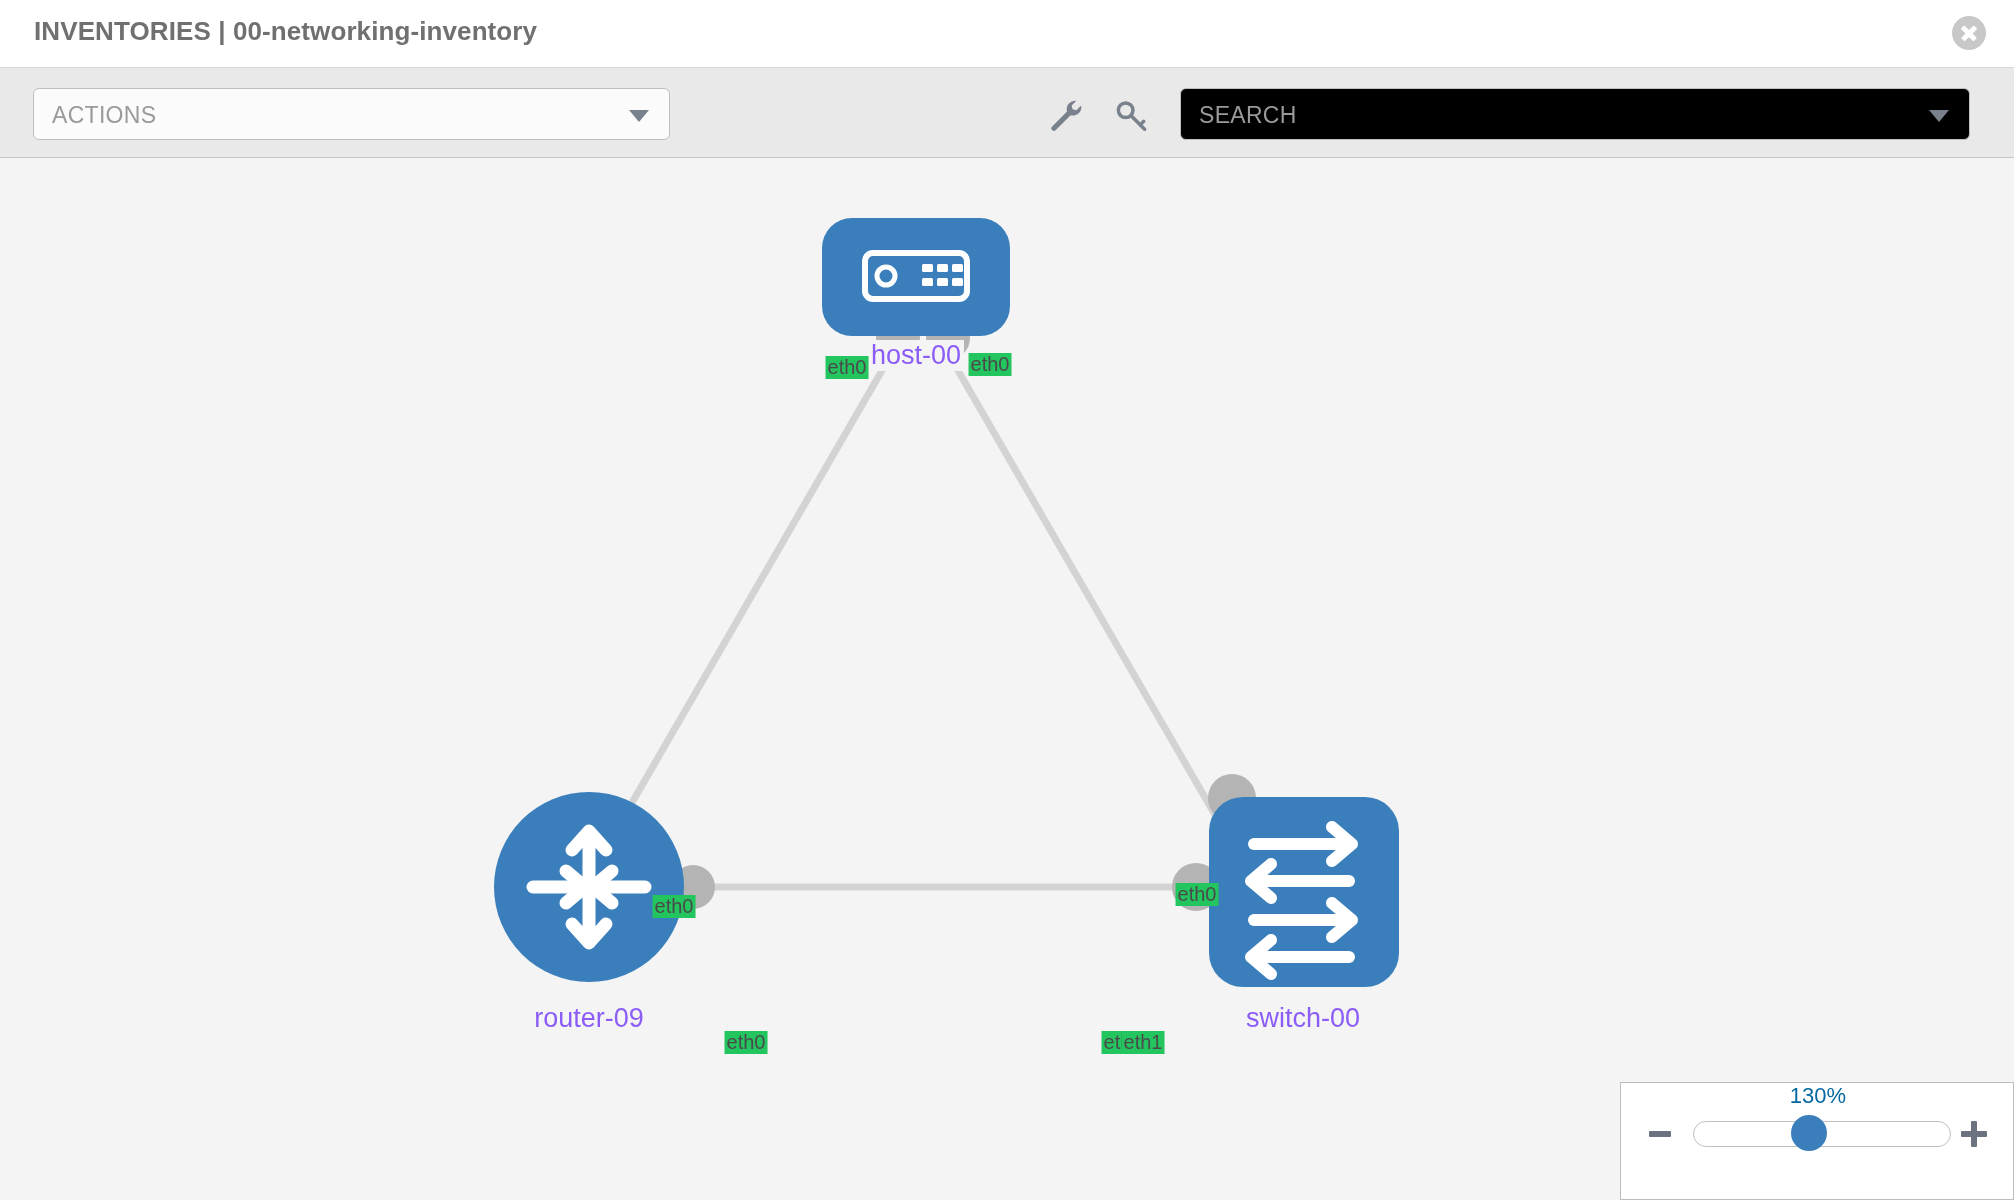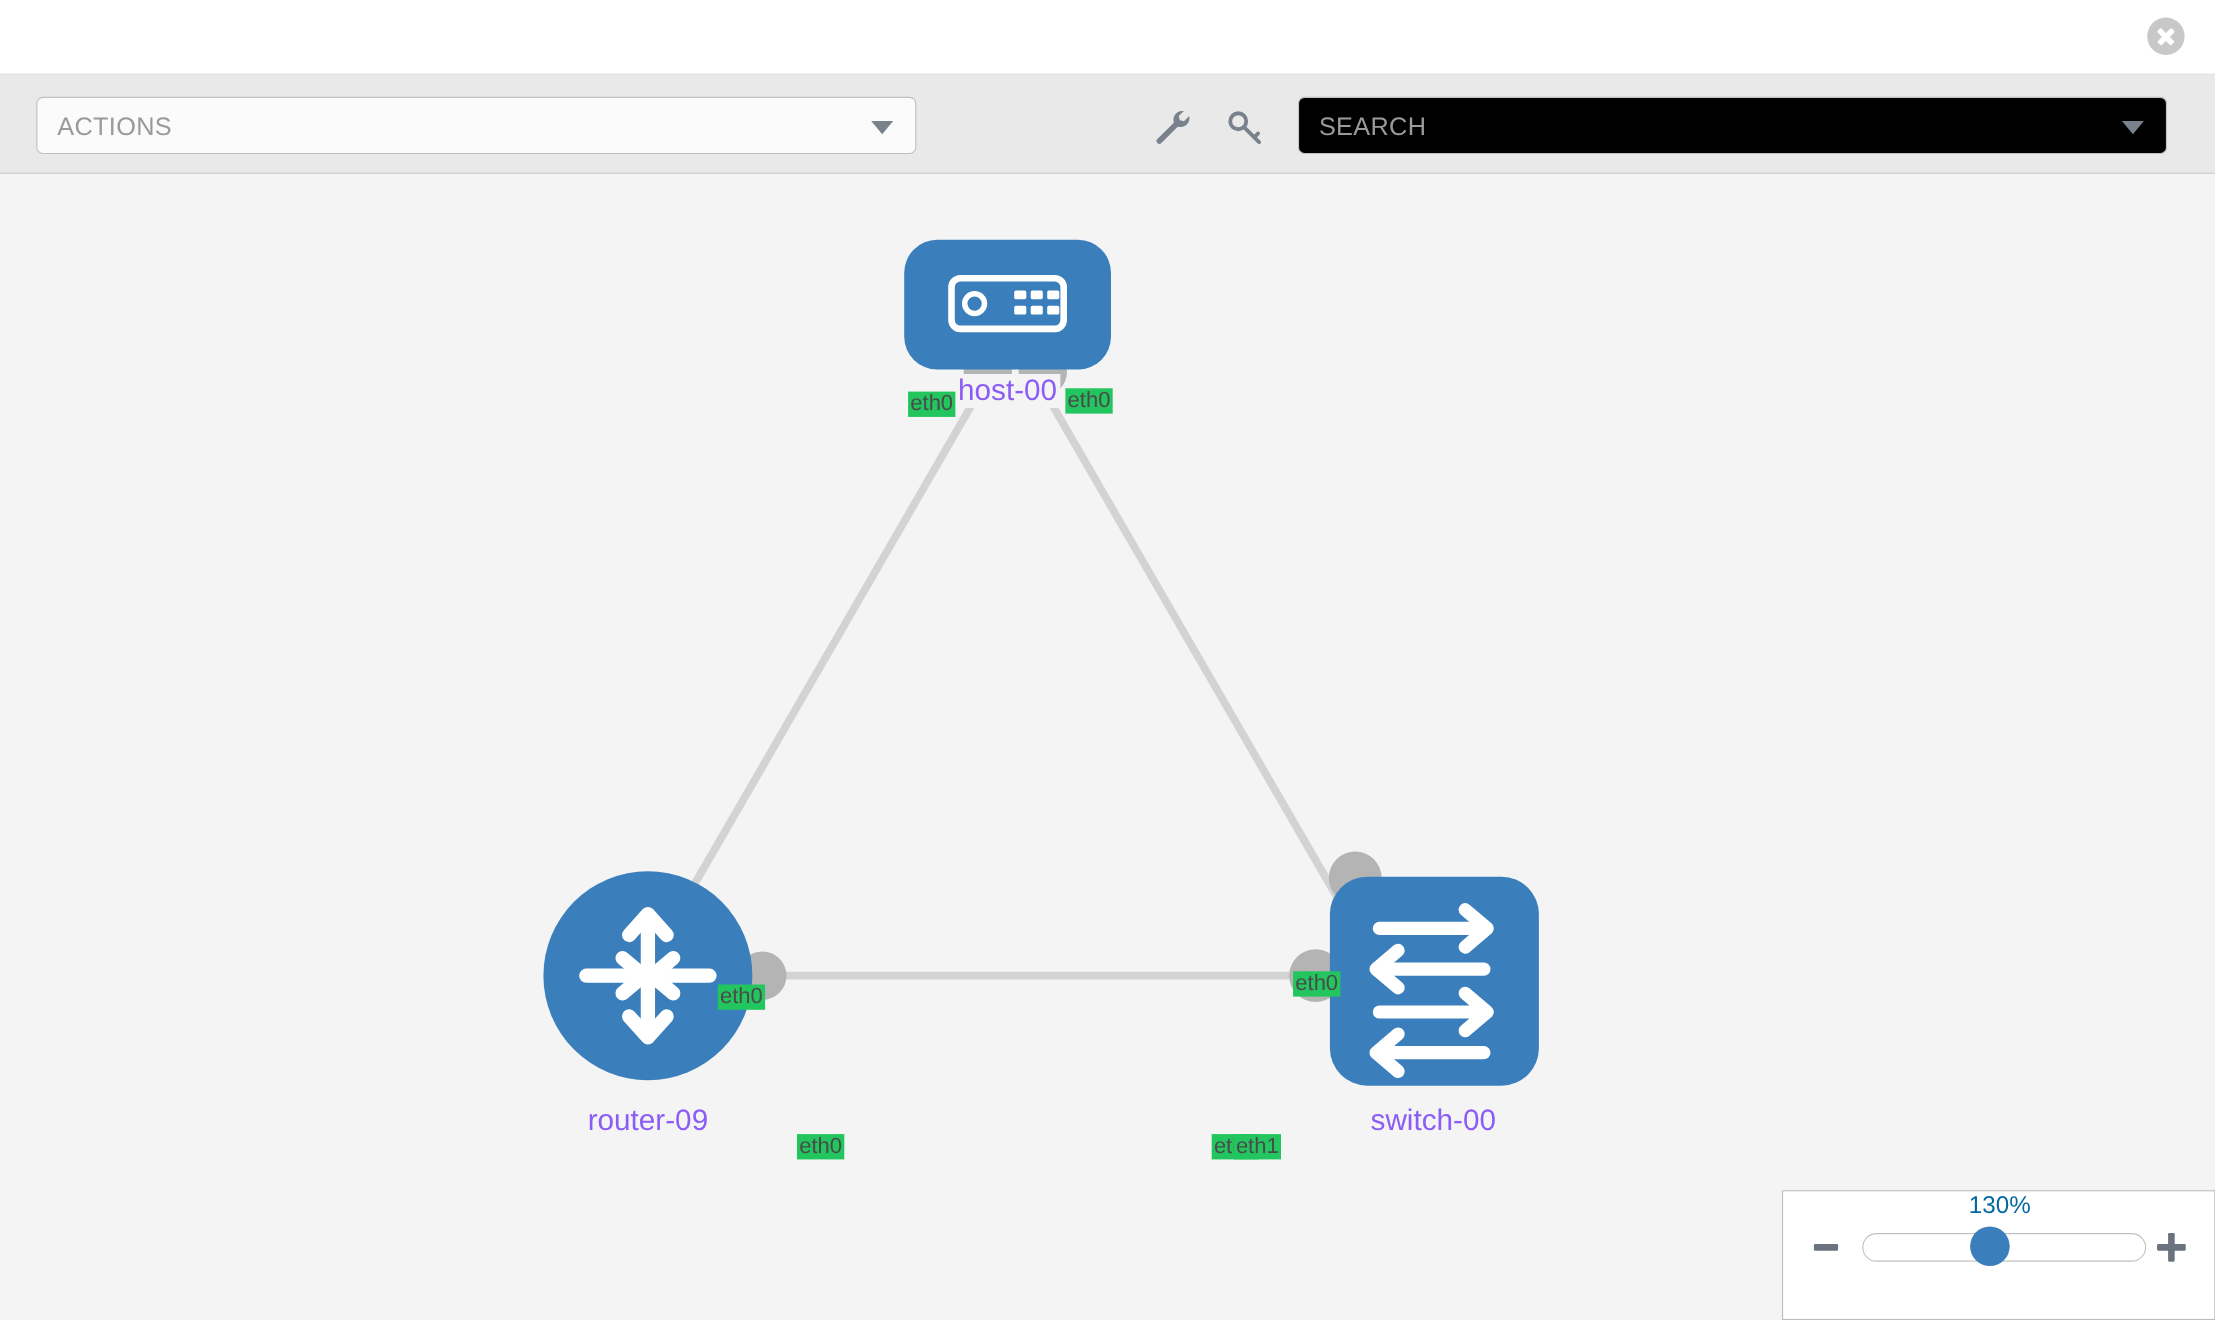--- a/index.html
+++ b/index.html
@@ -69,21 +69,21 @@
     height: 90px;
     background: #e9e9e9;
     border-bottom: 1px solid #c6c6c6;
     box-sizing: border-box;
   }
 
   .actions-select {
     position: absolute;
     left: 33px;
     top: 20px;
-    width: 800px;
+    width: 637px;
     height: 52px;
     background: #fbfbfb;
     border: 1px solid #bfbfbf;
     border-radius: 6px;
     box-sizing: border-box;
     cursor: pointer;
   }
   .actions-select .label {
     position: absolute;
     left: 18px;
@@ -219,20 +219,21 @@
     background: #3a7fbc;
     cursor: grab;
   }
 </style>
 </head>
 <body>
 
 <div id="app">
 
   <div class="header">
+    <div class="header-title">INVENTORIES | 00-networking-inventory</div>
     <div class="close-btn">
       <div class="x1"></div>
       <div class="x2"></div>
     </div>
   </div>
 
   <div class="toolbar">
 
     <div class="actions-select">
       <div class="label">ACTIONS</div>

